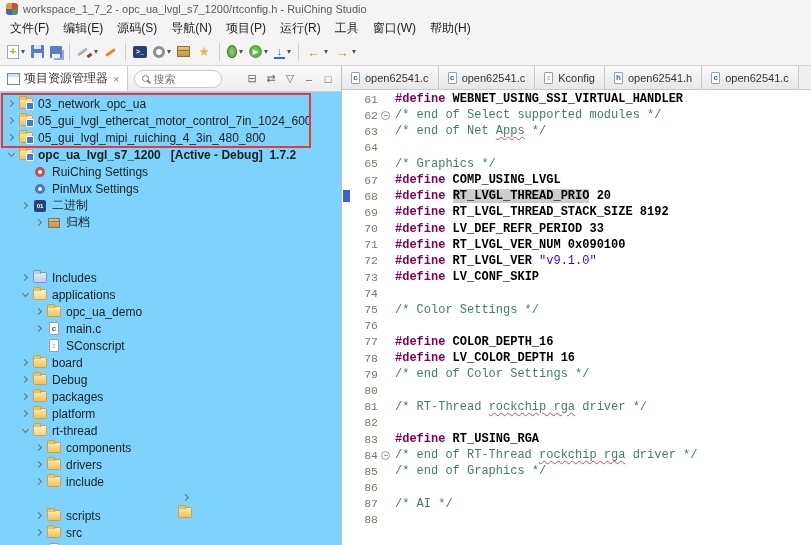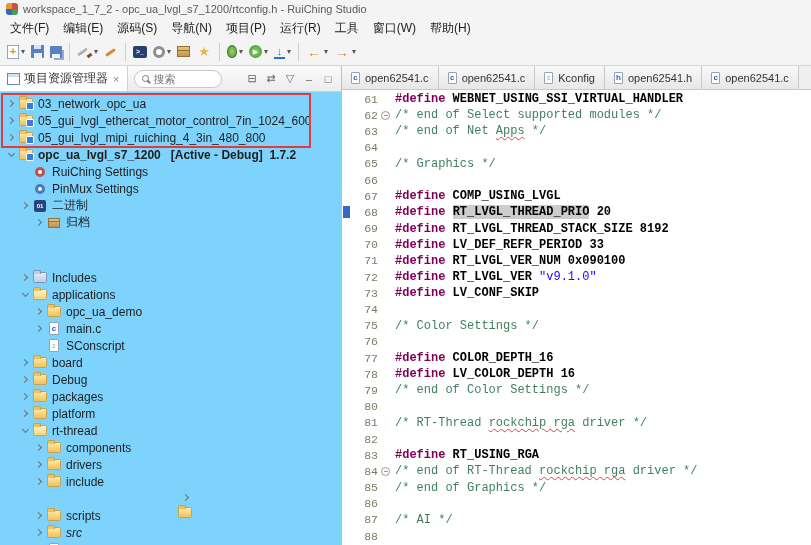--- a/index.html
+++ b/index.html
@@ -397,21 +397,21 @@
           </div>
           <div class="trow" style="padding-left: 32px;">
             <span class="tw c">
               <i></i>
             </span>
             <span class="ticon">
               <span class="ic-folder"></span>
             </span>
             <span class="tlabel">scripts</span>
           </div>
-          <div class="trow" style="padding-left: 32px; font-style: italic;">
+          <div class="trow" style="padding-left: 32px;">
             <span class="tw c">
               <i></i>
             </span>
             <span class="ticon">
               <span class="ic-folder"></span>
             </span>
             <span class="tlabel">src</span>
           </div>
           <div class="trow" style="padding-left: 32px;">
             <span class="tw "></span>
@@ -481,26 +481,20 @@
             <span class="ctext"></span>
           </div>
           <div class="cline">
             <span class="ann"></span>
             <span class="lnum">65</span>
             <span class="foldc"></span>
             <span class="ctext"><span class="seg-c">/* Graphics */</span></span>
           </div>
           <div class="cline">
             <span class="ann"></span>
-            <span class="lnum">66</span>
-            <span class="foldc"></span>
-            <span class="ctext"></span>
-          </div>
-          <div class="cline">
-            <span class="ann"></span>
             <span class="lnum">67</span>
             <span class="foldc"></span>
             <span class="ctext"><span class="seg-d">#define</span><span class="seg-p"> COMP_USING_LVGL</span></span>
           </div>
           <div class="cline">
             <span class="ann">
               <span class="mark-blue"></span>
             </span>
             <span class="lnum">68</span>
             <span class="foldc"></span>

